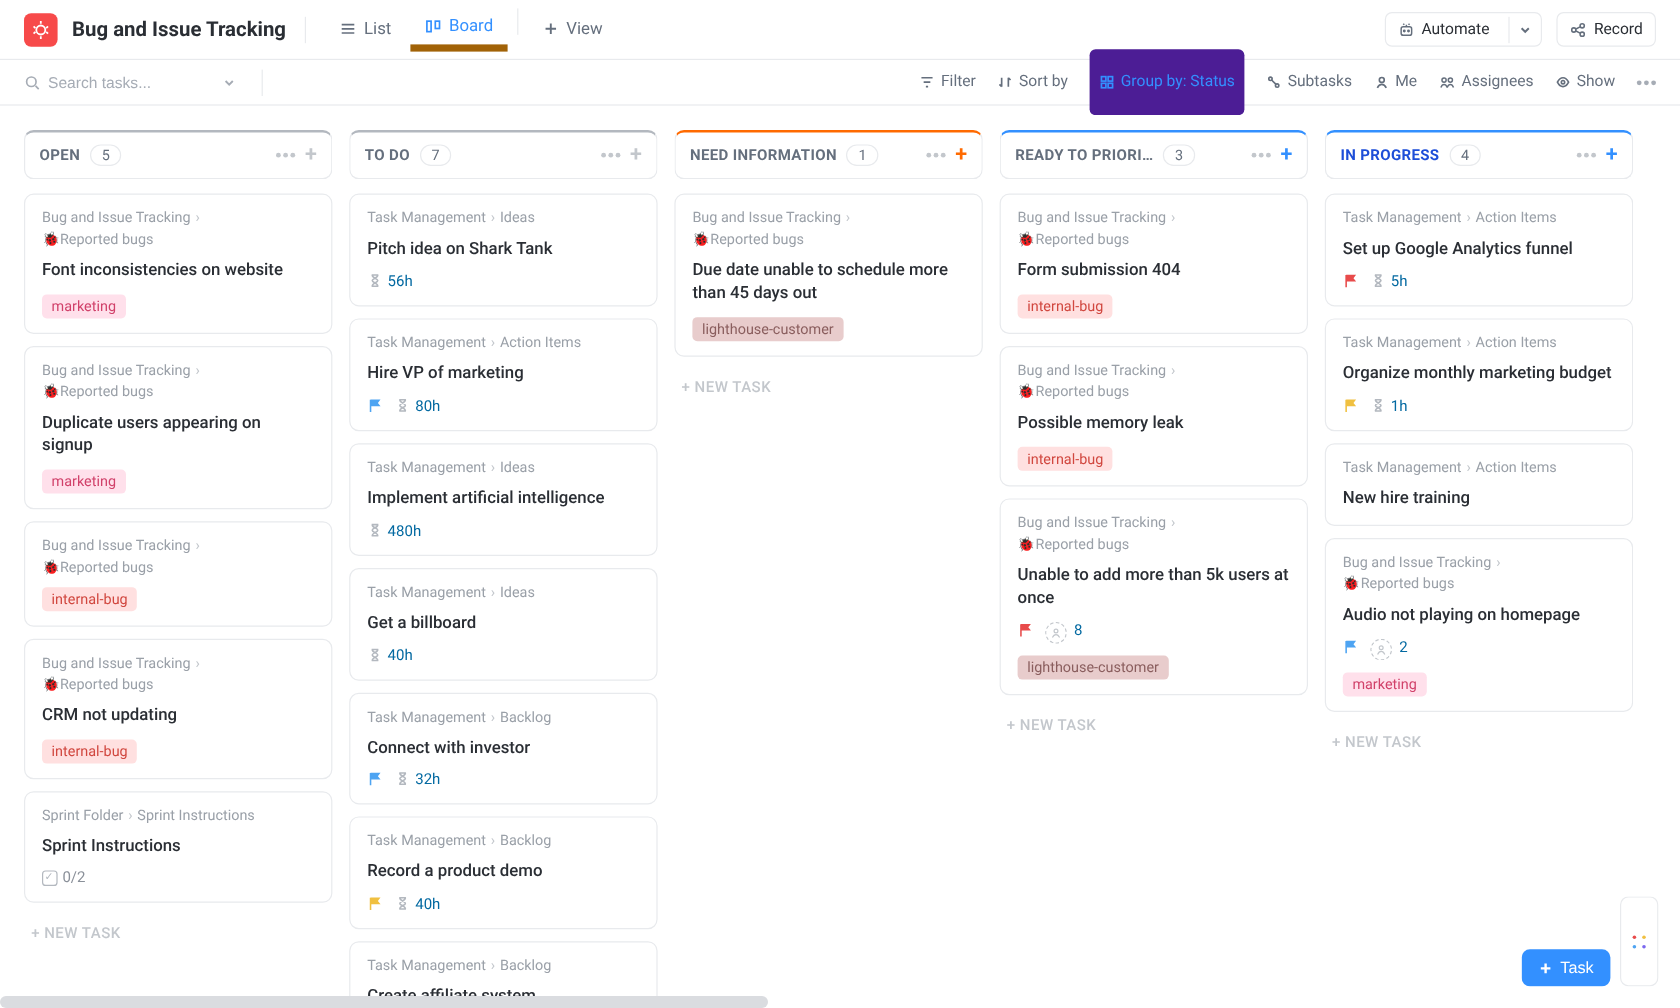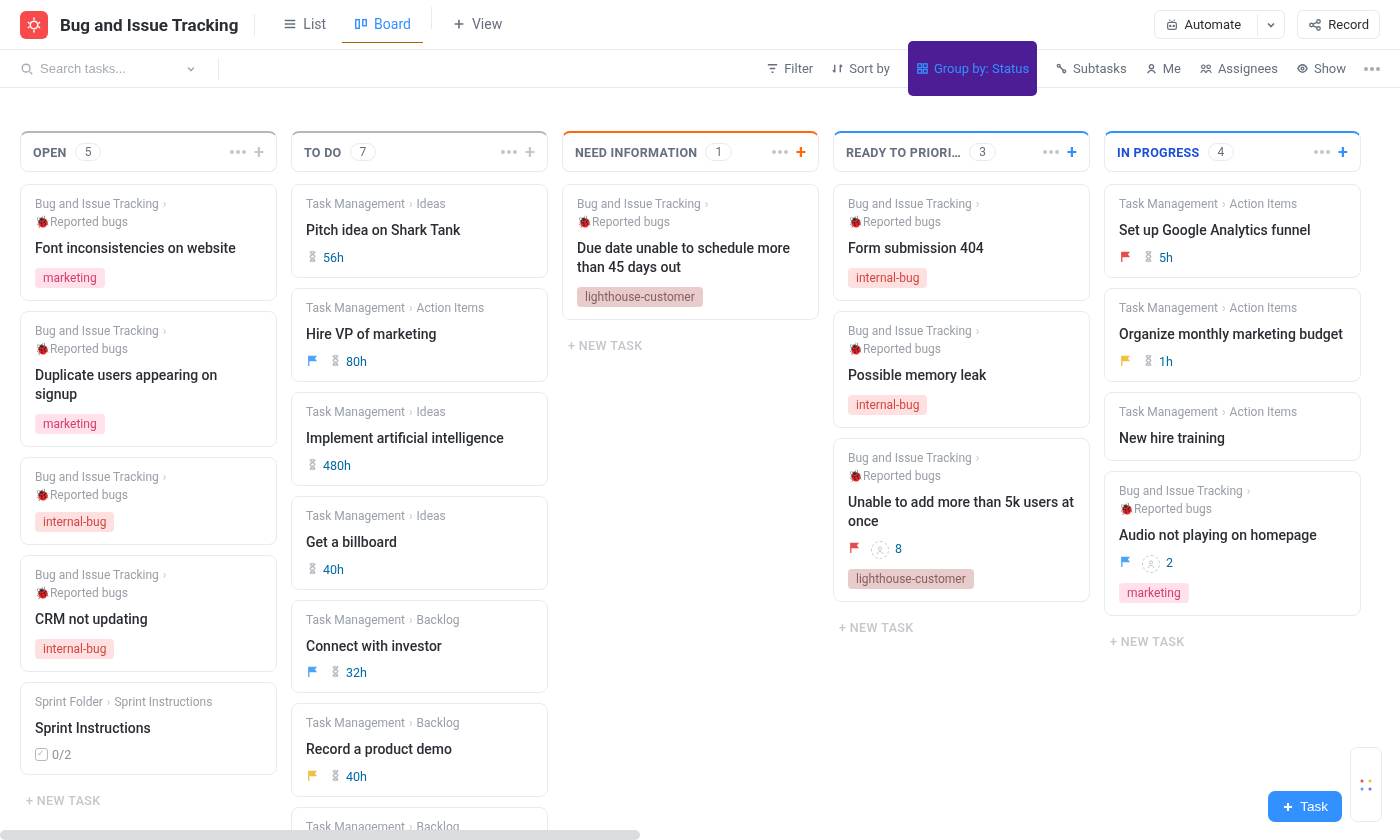--- a/index.html
+++ b/index.html
@@ -6,41 +6,41 @@
   body { font-family: -apple-system, BlinkMacSystemFont, "Segoe UI", Roboto, sans-serif; background: #fff; color: #2a2e34; font-size: 14px; overflow: hidden; height: 840px; width: 1400px; }
   svg { display: block; }
 
   
   .top-header { display: flex; align-items: center; height: 50px; border-bottom: 1px solid #e8eaed; padding: 0 20px; gap: 12px; }
   .app-icon { width: 28px; height: 28px; background: #f74a4a; border-radius: 6px; display: flex; align-items: center; justify-content: center; color: #fff; }
   .app-title { font-weight: 700; font-size: 17px; color: #2a2e34; }
   .divider-v { width: 1px; height: 22px; background: #e8eaed; margin: 0 4px; }
   .view-tabs { display: flex; gap: 4px; }
   .view-tab { display: flex; align-items: center; gap: 6px; padding: 8px 12px; color: #656f7d; cursor: pointer; border-bottom: 2px solid transparent; height: 36px;}
-  .view-tab.active { color: #3390ff; border-bottom: 1px solid #a16207; }
+  .view-tab.active { color: #3390ff; border-bottom: 6px solid #a16207; }
   .view-tab .vicon { width: 14px; height: 14px; }
   .header-spacer { flex: 1; }
   .header-btn { display: flex; align-items: center; gap: 6px; border: 1px solid #e8eaed; background: #fff; border-radius: 6px; padding: 6px 10px; cursor: pointer; color: #2a2e34; font-size: 13px; }
   .header-btn.split { padding: 0; }
   .header-btn.split .part { padding: 6px 10px; display: flex; align-items: center; gap: 6px;}
   .header-btn.split .chev { border-left: 1px solid #e8eaed; padding: 6px 8px; }
 
   
   .toolbar { display: flex; align-items: center; height: 38px; border-bottom: 1px solid #e8eaed; padding: 0 20px; gap: 18px; color: #656f7d; font-size: 13px; }
   .search-wrap { display: flex; align-items: center; gap: 6px; color: #a6acb5; }
   .search-input { border: none; outline: none; font-size: 13px; width: 140px; color: #2a2e34; }
   .search-input::placeholder { color: #a6acb5; }
   .tb-item { display: flex; align-items: center; gap: 5px; cursor: pointer; }
   .tb-item.active-pill { background: #4c1d95; color: #3390ff; padding: 20px 8px; border-radius: 5px; }
   .dots { display: inline-flex; gap: 2px; }
   .dots span { width: 4px; height: 4px; background: #a6acb5; border-radius: 50%; display: inline-block; }
 
   
   .board-wrap { display: flex; gap: 14px; padding: 20px; overflow-x: auto; height: calc(100% - 50px - 38px); align-items: flex-start; }
-  .column { width: 257px; flex-shrink: 0; margin-top: 23px;  }
+  .column { width: 257px; flex-shrink: 0;  }
   .col-head { background: #fff; border: 1px solid #e8eaed; border-radius: 8px; border-top: 2px solid var(--col-accent, #888); padding: 10px 12px; display: flex; align-items: center; gap: 8px; margin-bottom: 12px; }
   .col-title { font-weight: 700; font-size: 12.5px; letter-spacing: .3px; color: var(--col-title, #2a2e34); }
   .col-count { font-size: 12px; color: #656f7d; background: #fff; border: 1px solid #e8eaed; border-radius: 20px; padding: 1px 9px; }
   .col-head .col-spacer { flex: 1; }
   .col-head .dots span { background: #c3c7cc; }
   .col-plus { cursor: pointer; font-size: 18px; font-weight: 600; color: var(--plus-col, #c3c7cc); line-height: 14px; }
 
   .cards { display: flex; flex-direction: column; gap: 10px; }
 
   .card { background: #fff; border: 1px solid #e8eaed; border-radius: 8px; padding: 12px 14px; display: flex; flex-direction: column; gap: 10px; cursor: pointer;}

